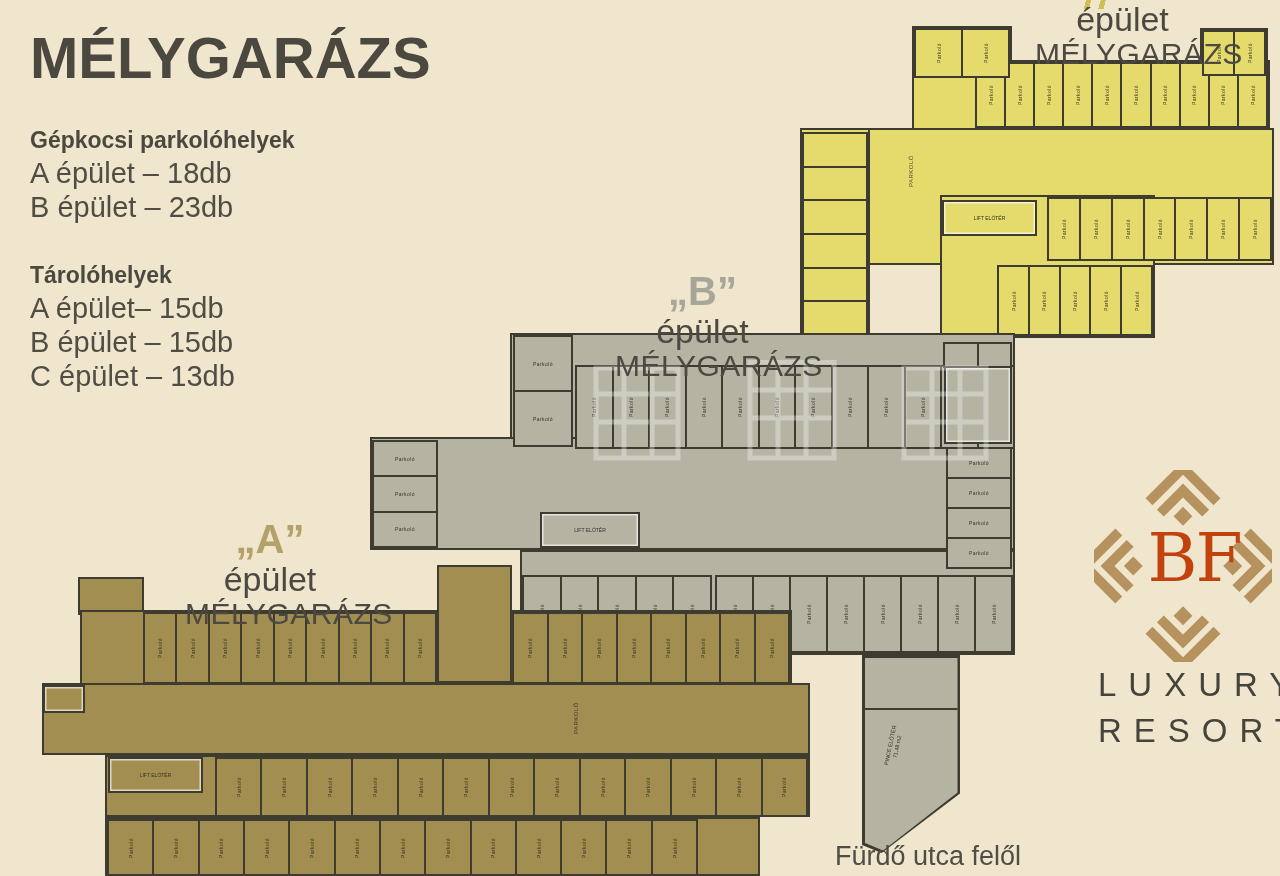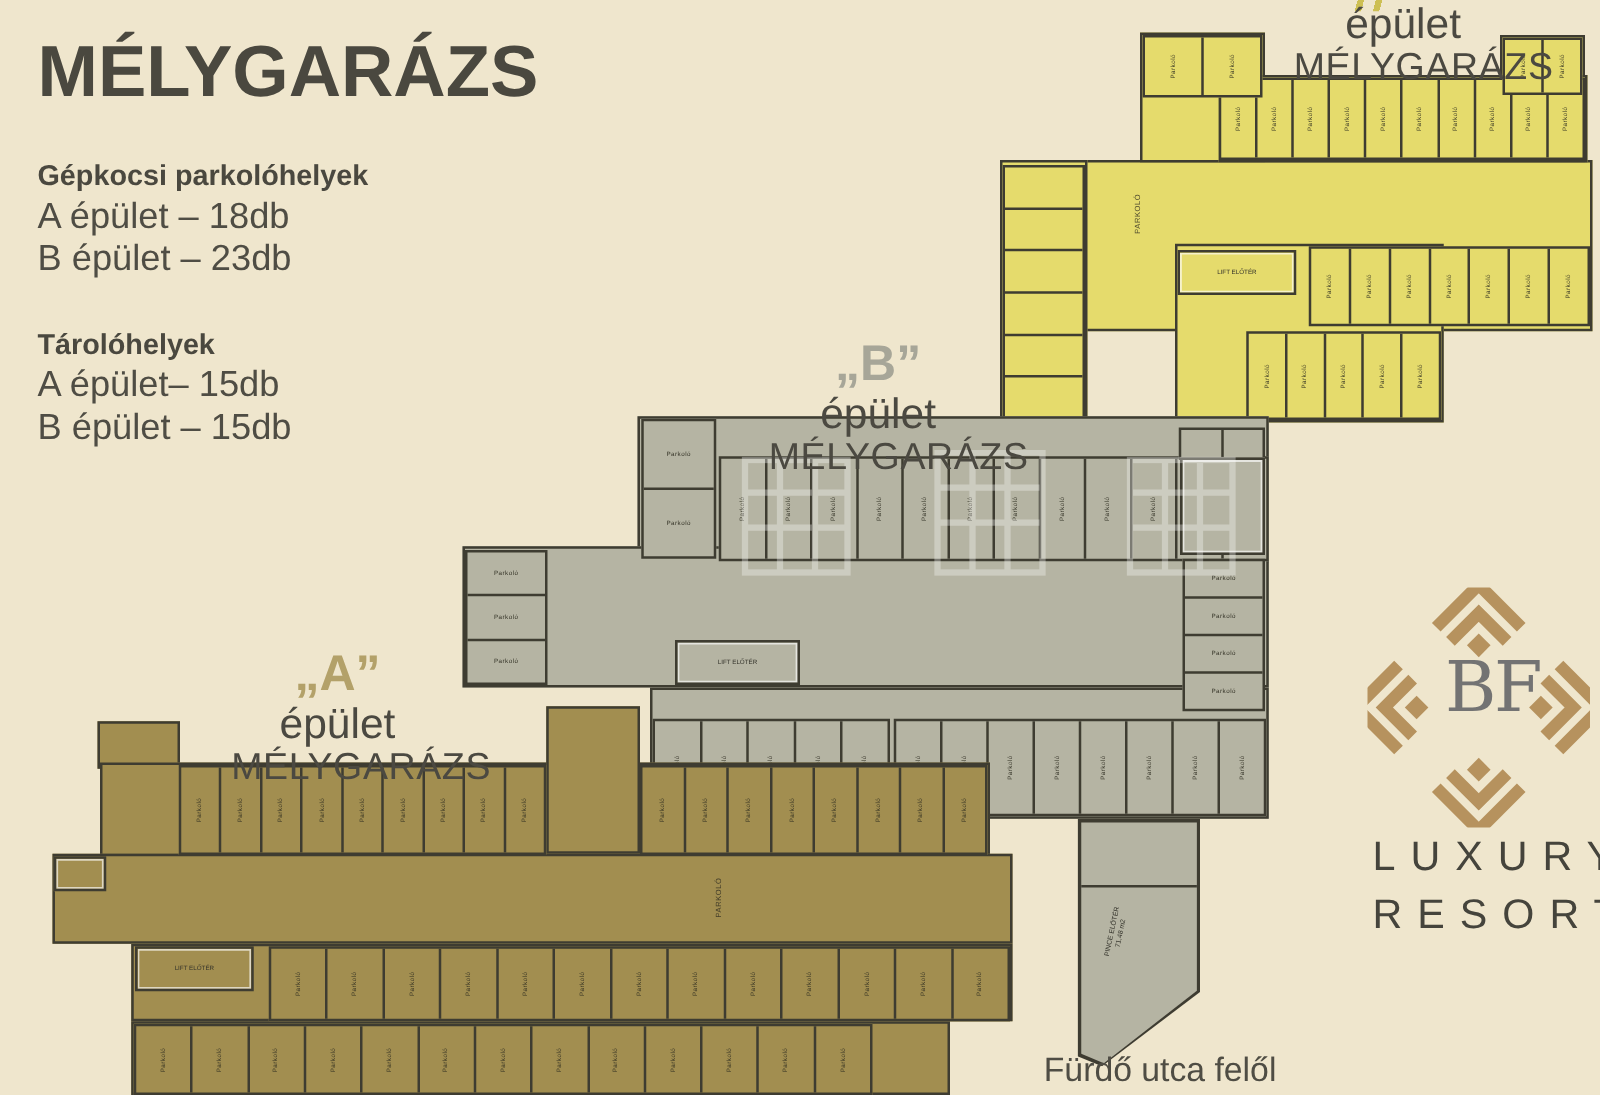--- a/index.html
+++ b/index.html
@@ -50,21 +50,21 @@
   .fp-ramp-divider{position:absolute;left:0;right:0;top:26%;height:2.5px;background:#3e3c31;}
   .fp-ramp-label{position:absolute;left:10%;top:42%;transform:rotate(-78deg);transform-origin:center;
     font-size:5.5px;color:#33322a;white-space:nowrap;line-height:1.3;text-align:center;}
   
   .wm-bldg{position:absolute;left:592px;top:360px;opacity:.32;}
   .wm-text{position:absolute;left:508px;top:402px;font-family:"DejaVu Serif",serif;
     font-size:94px;letter-spacing:30px;color:rgba(255,255,255,.55);}
   
   .logo-diamond{position:absolute;left:1094px;top:470px;}
   .logo-bf{position:absolute;left:1124px;top:518px;width:140px;text-align:center;
-    font-family:"DejaVu Serif",serif;font-size:56px;color:#737373;letter-spacing:-2px;}
+    font-family:"DejaVu Serif",serif;font-size:68px;color:#c2410c;letter-spacing:-2px;}
   .logo-line1{position:absolute;left:1098px;top:666px;font-size:33px;letter-spacing:12px;
     font-weight:500;color:#45443c;white-space:nowrap;}
   .logo-line2{position:absolute;left:1098px;top:712px;font-size:33px;letter-spacing:12px;
     font-weight:500;color:#45443c;white-space:nowrap;}
   
   .street-label{position:absolute;left:835px;top:841px;font-size:27px;color:#4f4d44;}
 </style>
 </head>
 <body>
 
@@ -485,20 +485,21 @@
     <h1 class="title">MÉLYGARÁZS</h1>
     <div class="sec-heading">Gépkocsi parkolóhelyek</div>
     <div class="list">
         <div class="info-line">A épület – 18db</div>
         <div class="info-line">B épület – 23db</div>
       </div>
     <div class="sec-heading">Tárolóhelyek</div>
     <div class="list">
         <div class="info-line">A épület– 15db</div>
         <div class="info-line">B épület – 15db</div>
+        <div class="info-line">C épület – 13db</div>
       </div>
   </div>
 
   <div class="plan-label label-a">
     <span class="q">„A”</span>
     <span class="l1">épület</span>
     <span class="l2">MÉLYGARÁZS</span>
   </div>
   <div class="plan-label label-b">
     <span class="q">„B”</span>

